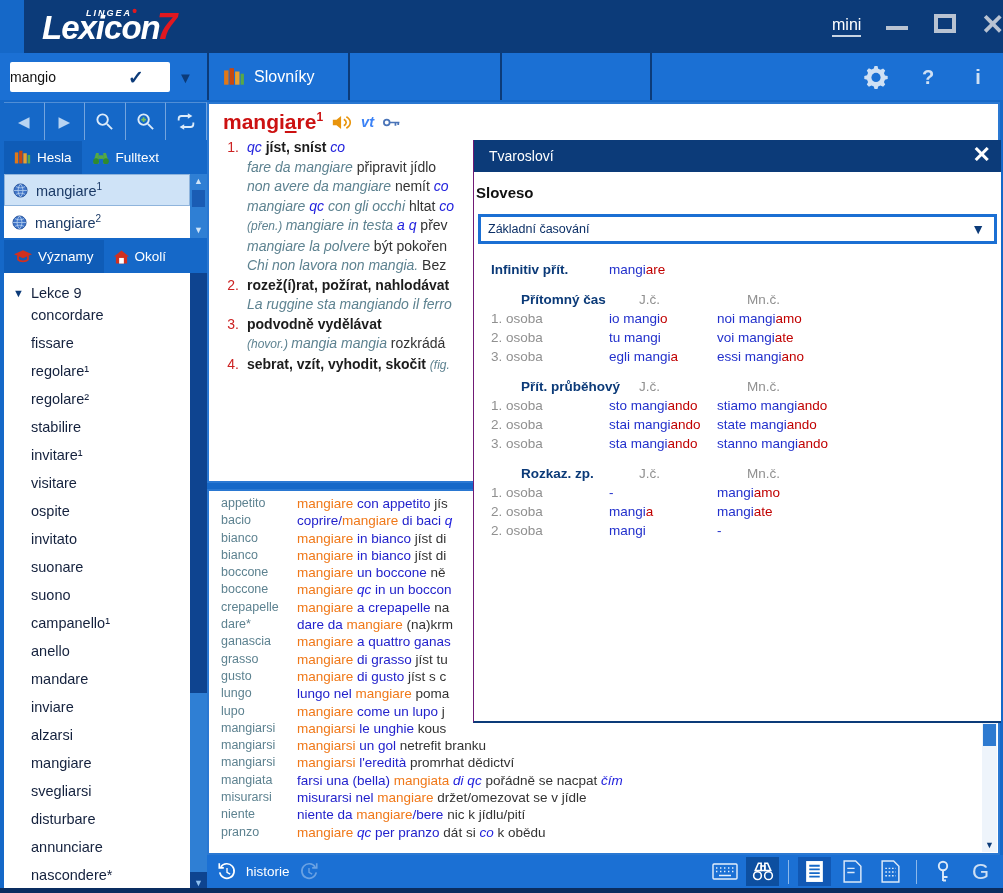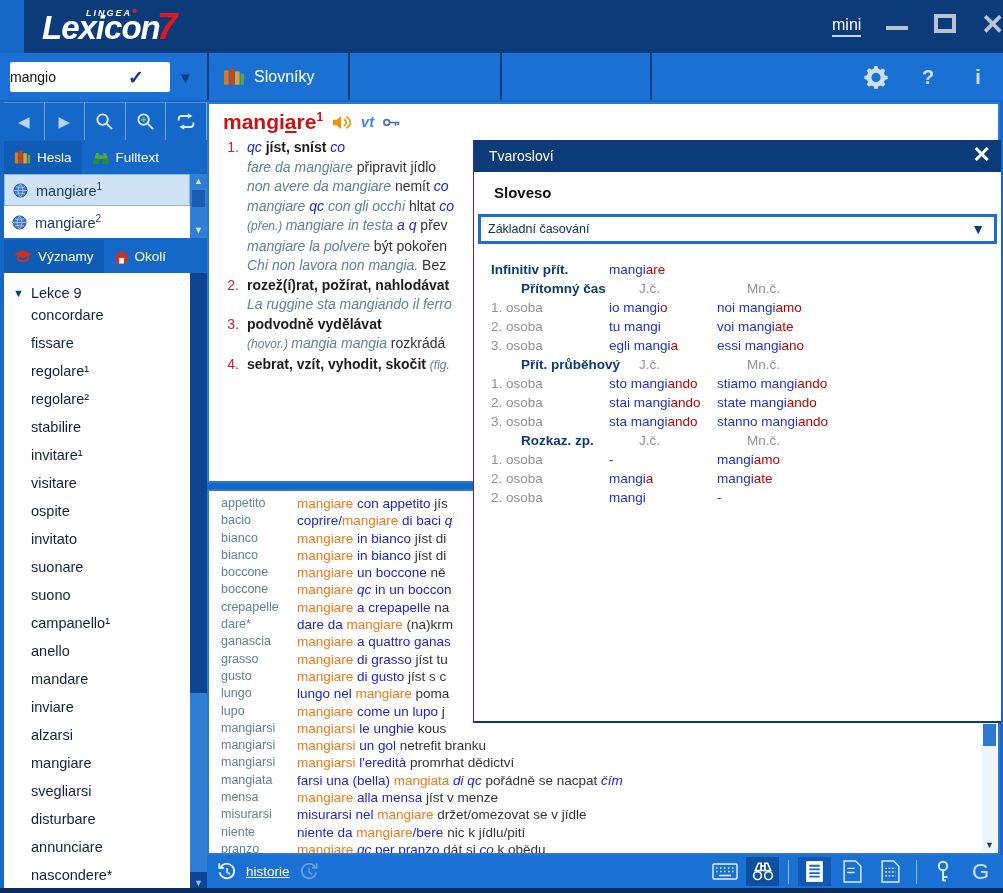--- a/index.html
+++ b/index.html
@@ -69,38 +69,38 @@
   
   #collocpanel { position:absolute; left:207px; top:489px; width:793px; height:366px; background:#fff; border:2px solid #2a78d2; overflow:hidden; }
   .crow { display:flex; line-height:17.3px; white-space:nowrap; }
   .cw { display:inline-block; width:88px; padding-left:12px; font-size:12.5px; color:#5d8290; flex:none; }
   .cbody { font-size:13.5px; }
   #colloc-scroll { position:absolute; right:1px; top:1px; bottom:1px; width:15px; background:#eef4fb; }
   #colloc-thumb { position:absolute; top:232px; left:1px; width:13px; height:22px; background:#2e7ad0; }
   #colloc-down { position:absolute; bottom:2px; left:3px; font-size:9px; color:#0c3b79; }
   
   #bottombar { position:absolute; left:207px; top:855px; width:796px; height:33px; background:#1b70d4; display:flex; align-items:center; }
-  #history-group { display:flex; align-items:center; gap:9px; margin-left:10px; color:#fff; font-size:13.5px;text-decoration:underline; }
+  #history-group { display:flex; align-items:center; gap:9px; margin-left:10px; color:#fff; font-size:13.5px; }
   #bb-icons { position:absolute; right:6px; top:0; height:33px; display:flex; align-items:center; gap:5px; }
   .bb-box { width:33px; height:29px; display:flex; align-items:center; justify-content:center; }
   .bb-box.active1 { background:#0d4fa0; }
   .bb-box.active2 { background:#1158b4; }
   .bb-sep { width:1px; height:24px; background:rgba(255,255,255,.5); margin:0 4px; }
   .bb-g { color:#cfe0f4; font-size:22px; }
   
   #popup { position:absolute; left:473px; top:140px; width:528px; height:583px; background:#fff; border-left:1px solid #701a75; border-bottom:2px solid #0c3b79; }
   #popup-title { position:absolute; left:0; top:0; width:100%; height:32px; background:#0c3b79; color:#fff; font-size:14px; display:flex; align-items:center; padding-left:15px; }
   #popup-close { position:absolute; right:10px; top:2px; color:#fff; font-size:22px; font-weight:bold; }
-  #popup-heading { position:absolute; left:20px; top:44px; font-size:15px; font-weight:bold; color:#111; }
+  #popup-heading { position:absolute; left:2px; top:44px; font-size:15px; font-weight:bold; color:#111; }
   #popup-dd { position:absolute; left:4px; top:74px; right:4px; height:30px; border:3px solid #1b6fd3; background:#fff; display:flex; align-items:center; }
   #popup-dd-label { font-size:12.5px; color:#0b2f66; padding-left:7px; }
   #popup-dd-arrow { position:absolute; right:9px; font-size:14px; color:#0c3b79; }
   #ptable { position:absolute; left:17px; top:120px; right:10px; }
   .prow { display:flex; line-height:19px; font-size:13.5px; }
-  .prow.gap { margin-top:0;padding-left:30px; }
+  .prow.gap { margin-top:11px;padding-left:30px; }
   .pc1 { width:118px; flex:none; color:#909090; }
   .pc1.pb { color:#0b3a78; font-weight:bold; font-size:13.5px; }
   .pc2 { width:108px; flex:none; }
   svg { display:block; }
 </style>
 </head>
 <body>
 
 <div id="win">
 
@@ -381,24 +381,20 @@
         </div>
         <div class="crow">
           <span class="cw">mangiarsi</span>
           <span class="cbody"><span class="sg-or">mangiarsi</span><span class="sg-bl"> l'eredità</span><span class="sg-tr">  promrhat dědictví</span></span>
         </div>
         <div class="crow">
           <span class="cw">mangiata</span>
           <span class="cbody"><span class="sg-bl">farsi una (bella) </span><span class="sg-or">mangiata</span><span class="sg-bl"> </span><span class="sg-g">di qc</span><span class="sg-tr">  pořádně se nacpat </span><span class="sg-g">čím</span></span>
         </div>
         <div class="crow">
-          <span class="cw">mensa</span>
-          <span class="cbody"><span class="sg-or">mangiare</span><span class="sg-bl"> alla mensa</span><span class="sg-tr">  jíst v menze</span></span>
-        </div>
-        <div class="crow">
           <span class="cw">misurarsi</span>
           <span class="cbody"><span class="sg-bl">misurarsi nel </span><span class="sg-or">mangiare</span><span class="sg-tr">  držet/omezovat se v jídle</span></span>
         </div>
         <div class="crow">
           <span class="cw">niente</span>
           <span class="cbody"><span class="sg-bl">niente da </span><span class="sg-or">mangiare</span><span class="sg-bl">/bere</span><span class="sg-tr">  nic k jídlu/pití</span></span>
         </div>
         <div class="crow">
           <span class="cw">pranzo</span>
           <span class="cbody"><span class="sg-or">mangiare</span><span class="sg-bl"> </span><span class="sg-g">qc</span><span class="sg-bl"> per pranzo</span><span class="sg-tr">  dát si </span><span class="sg-g">co</span><span class="sg-tr"> k obědu</span></span>

